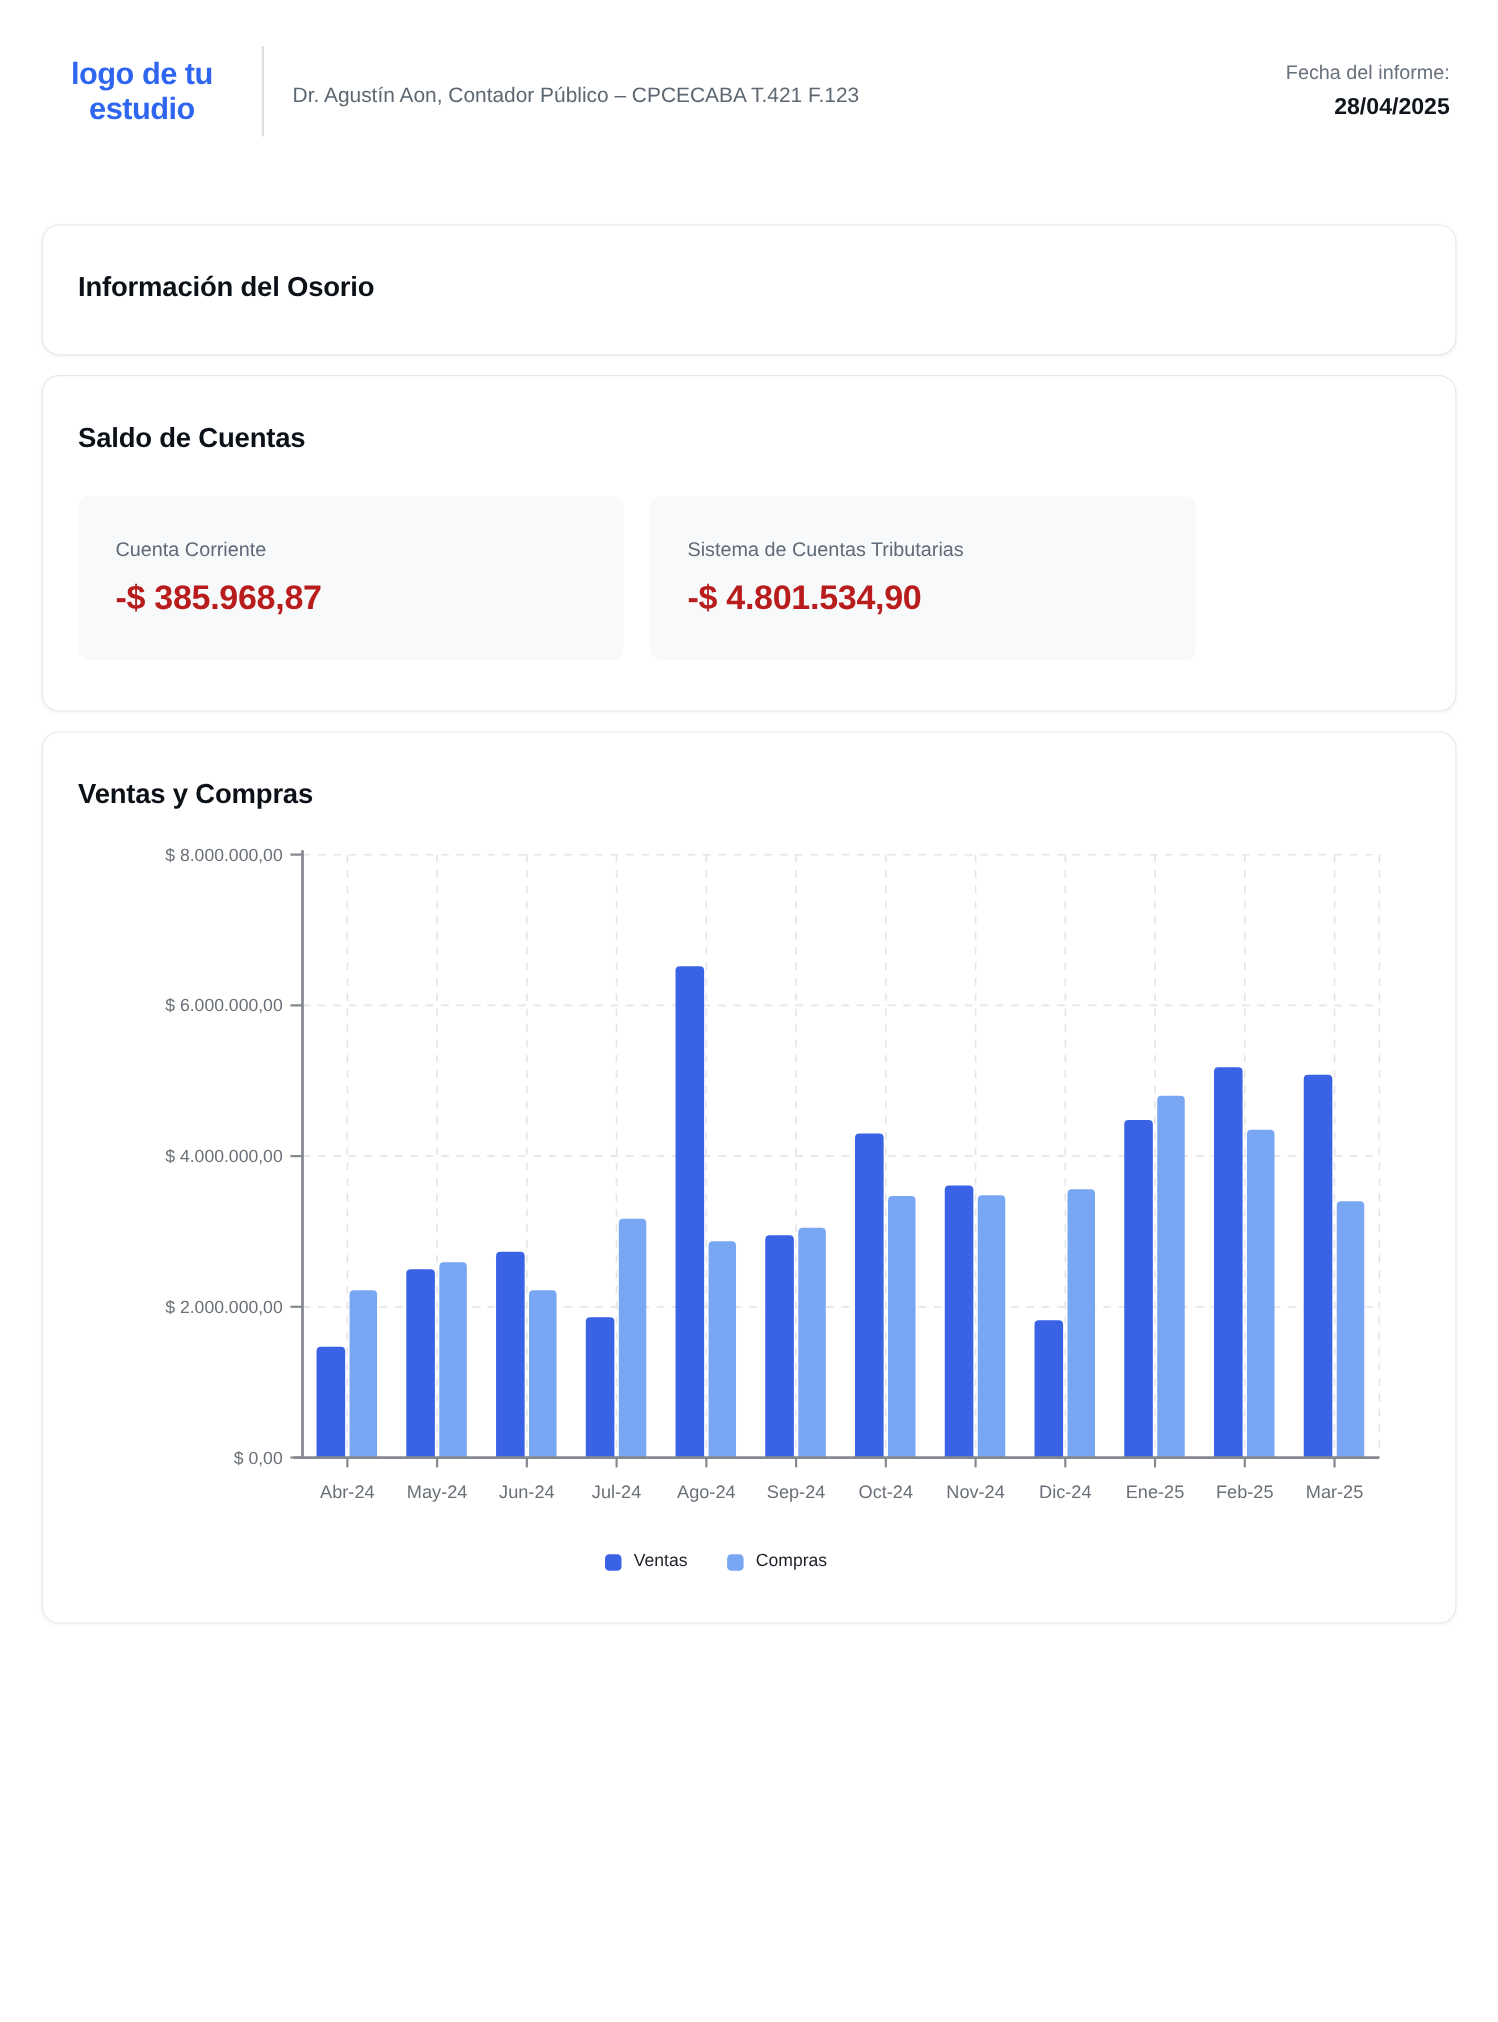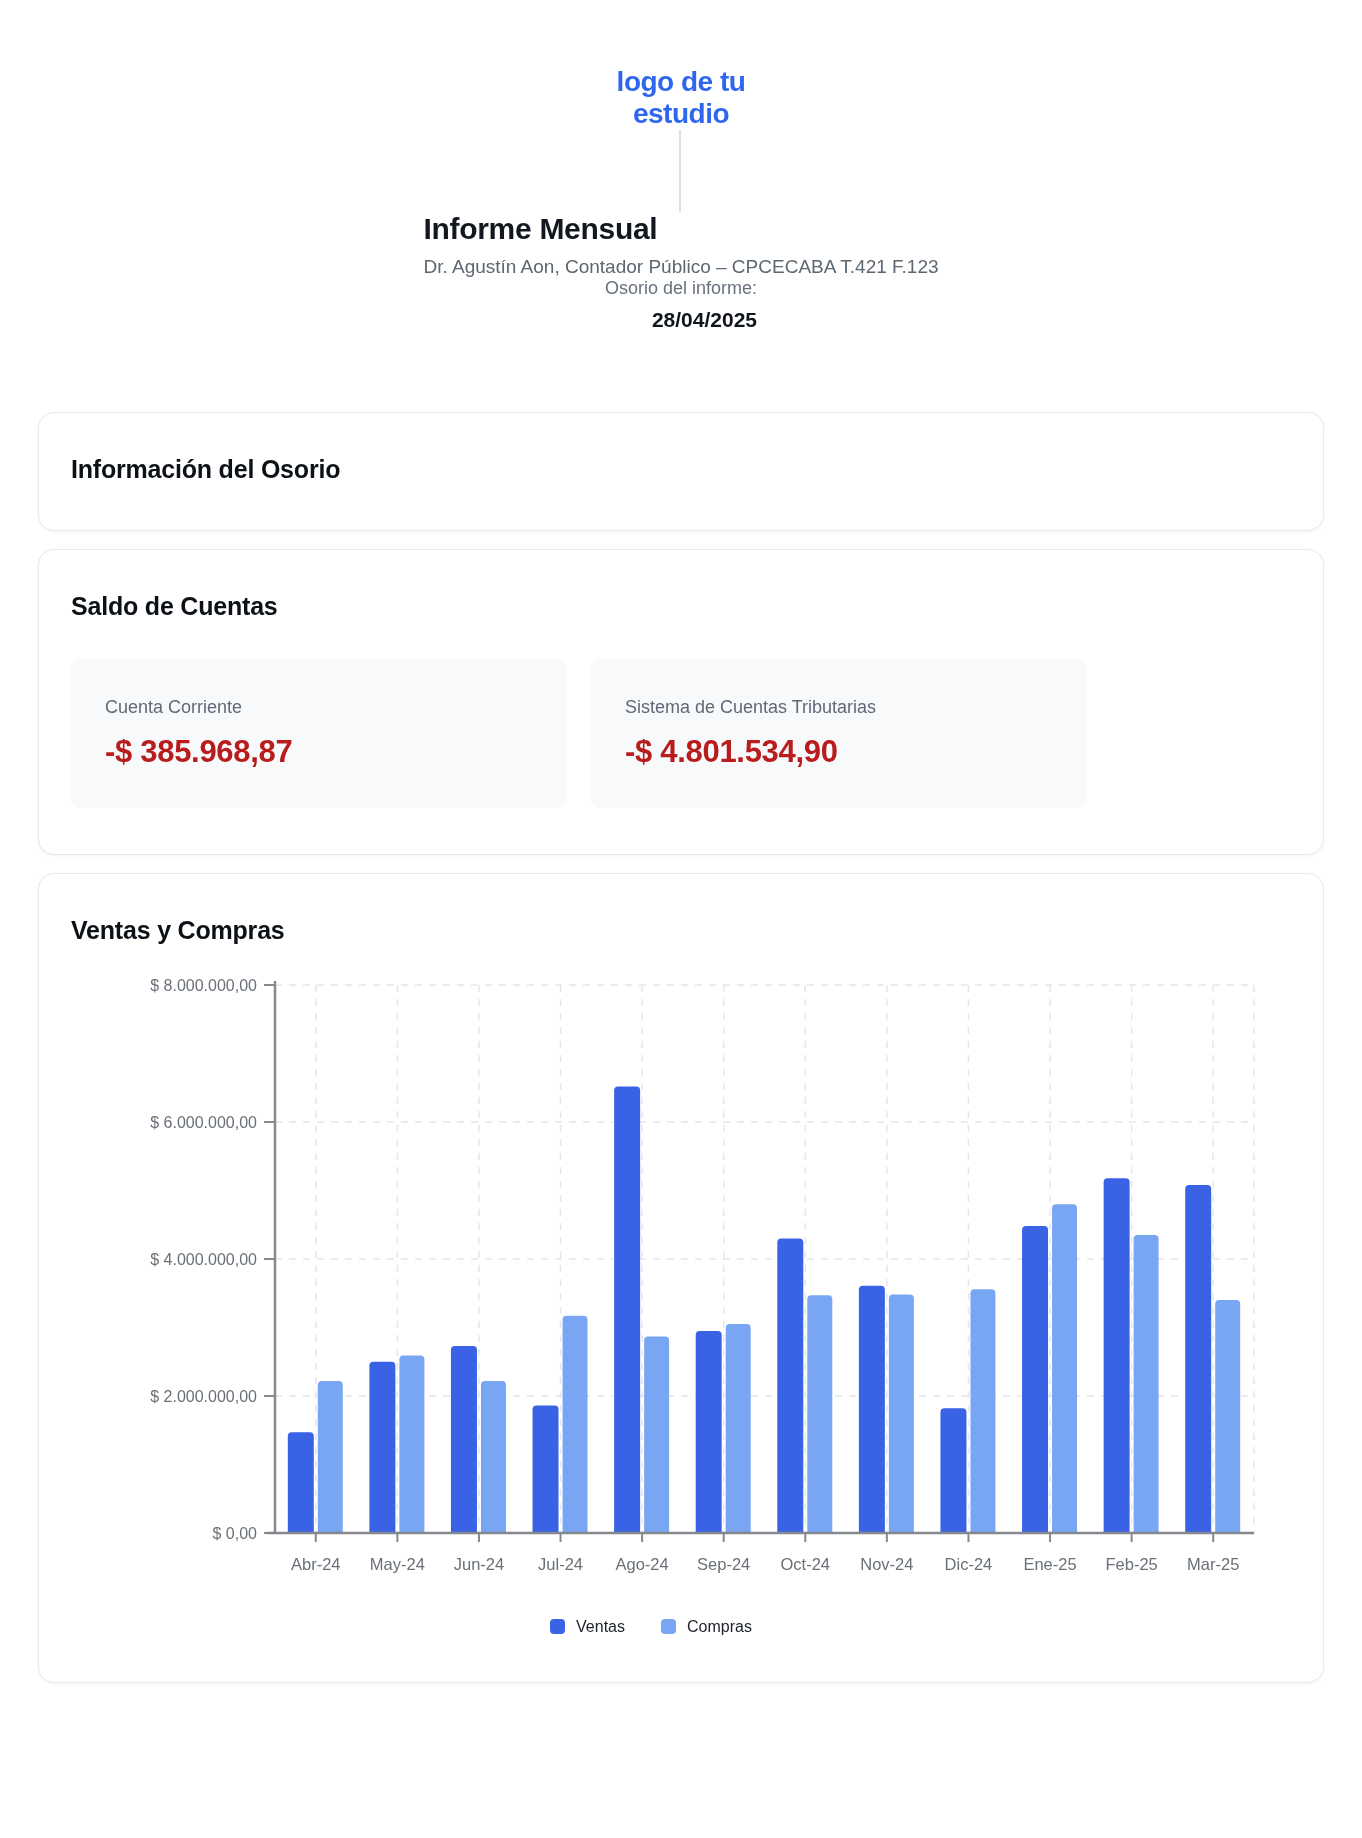--- a/index.html
+++ b/index.html
@@ -9,23 +9,22 @@
     min-height: 1838px;
     font-family: "Liberation Sans", sans-serif;
     color: #131820;
   }
   .container { width: 1286px; margin: 0 auto; padding: 0; }
 
   
   .report-header {
     display: flex;
     align-items: center;
-    margin-top: 66px;
+    margin-top: 42px;
     padding: 0 6px;
-    flex-direction: column;
   }
   .logo {
     color: #2f66f0;
     font-weight: bold;
     font-size: 28px;
     line-height: 1.14;
     text-align: center;
     letter-spacing: -0.5px;
     min-width: 170px;
   }
@@ -111,25 +110,24 @@
 
 <div class="container">
 
   <header class="report-header">
     <div class="logo">
       <div>logo de tu</div>
       <div>estudio</div>
     </div>
     <div class="header-divider"></div>
     <div class="title-block">
-      <h1 class="report-title">Informe Mensual</h1>
       <div class="report-subtitle">Dr. Agustín Aon, Contador Público – CPCECABA T.421 F.123</div>
     </div>
     <div class="date-block">
-      <div class="date-label">Osorio del informe:</div>
+      <div class="date-label">Fecha del informe:</div>
       <div class="date-value">28/04/2025</div>
     </div>
   </header>
 
   <section class="card">
     <h2 class="card-title">Información del Osorio</h2>
   </section>
 
   <section class="card">
     <h2 class="card-title">Saldo de Cuentas</h2>

